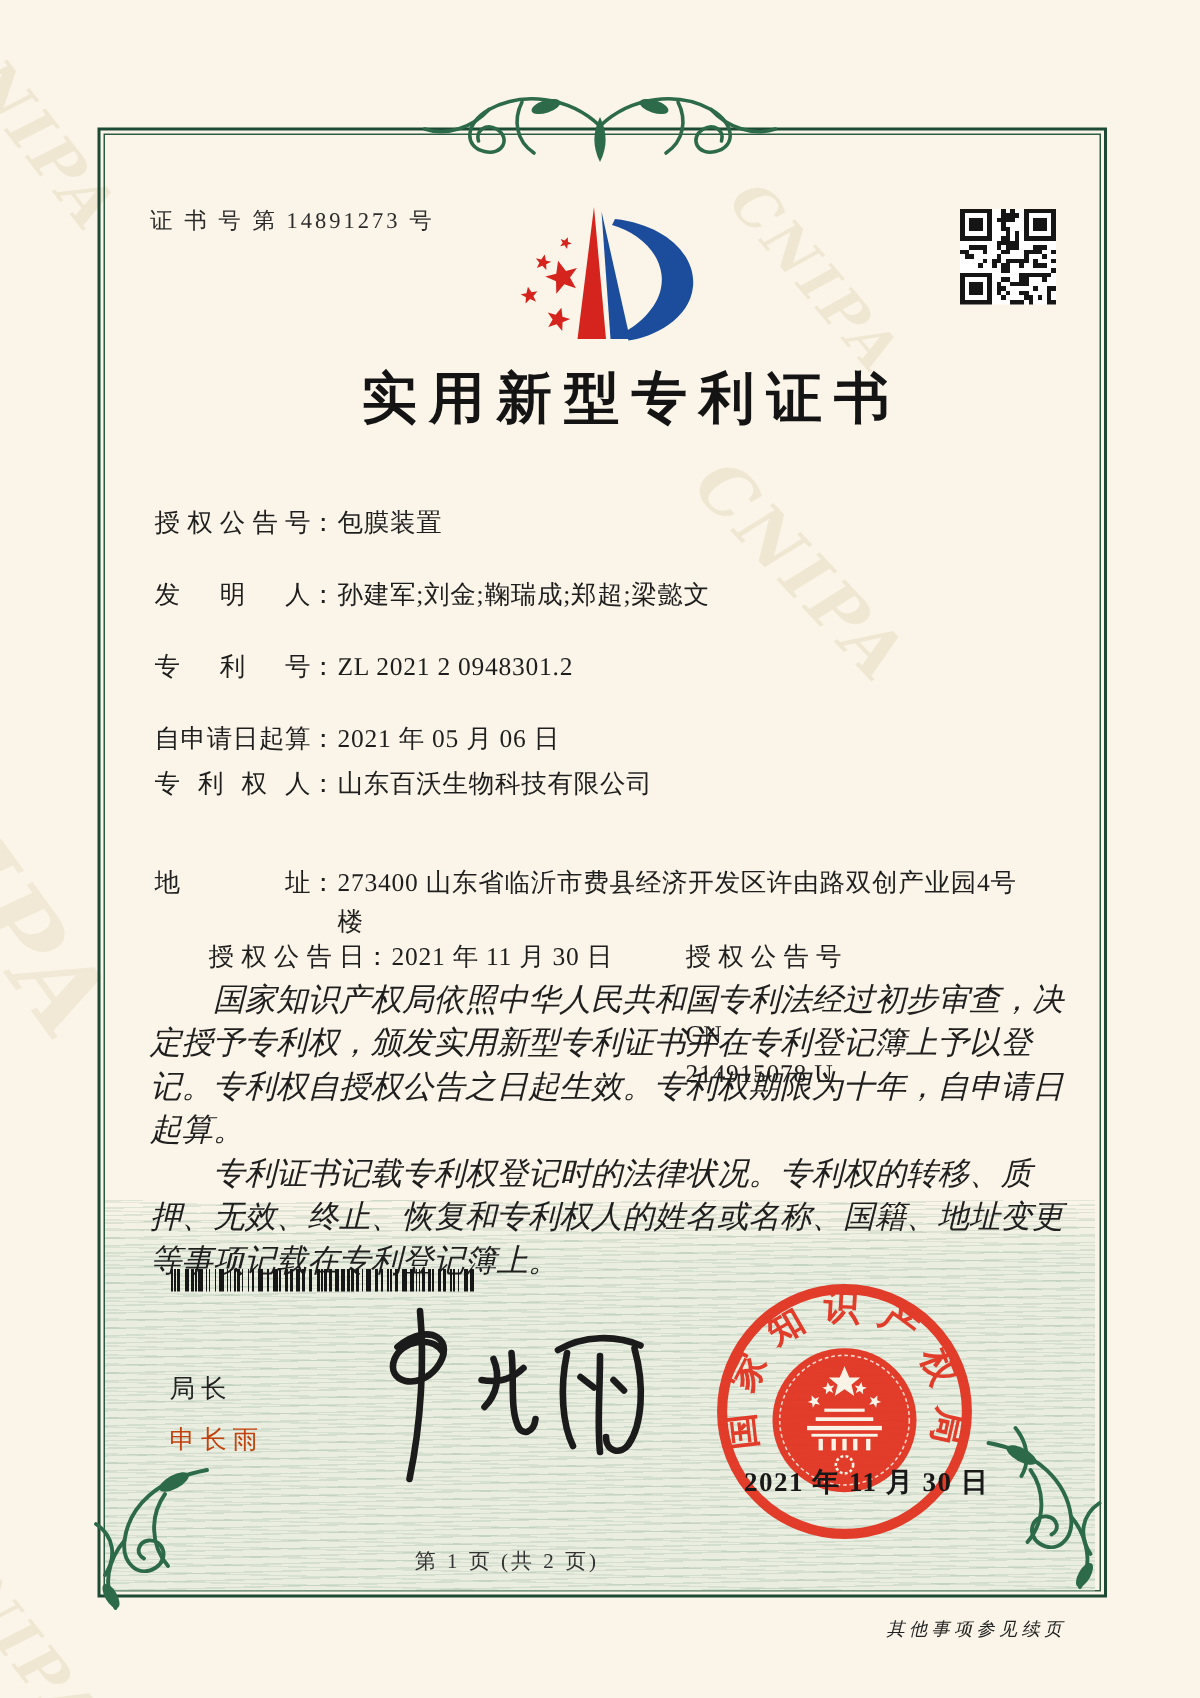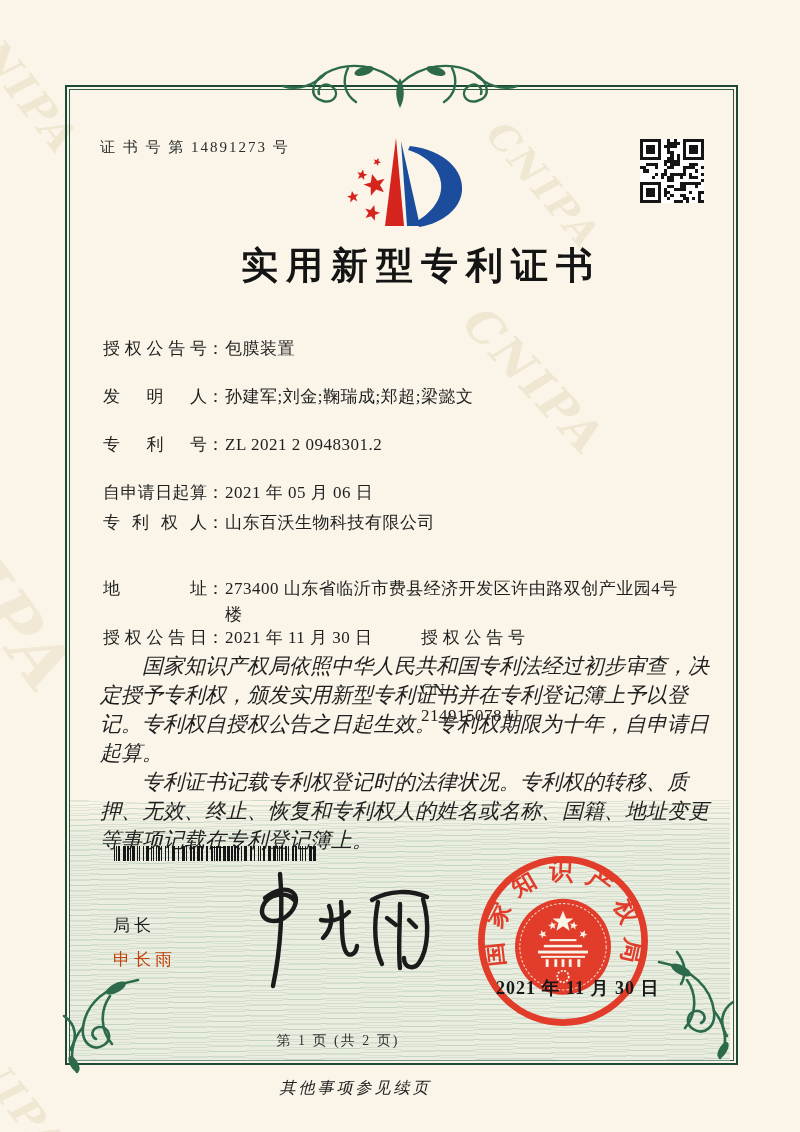--- a/index.html
+++ b/index.html
@@ -32,42 +32,42 @@
   .qr{position:absolute;left:640px;top:139px;width:64px;height:64px;}
   .logo{position:absolute;left:325px;top:124px;}
   .title{position:absolute;left:65px;top:241px;width:712px;text-align:center;font-size:37px;font-weight:bold;
          letter-spacing:8px;color:#141414;}
 
   .fields{position:absolute;left:103px;top:334px;width:600px;font-size:17px;color:#1e1e1e;}
   .frow{position:absolute;left:0;display:flex;align-items:flex-start;line-height:26px;}
   .flabel{display:inline-block;width:104px;text-align:justify;text-align-last:justify;white-space:nowrap;}
   .fcolon{display:inline-block;width:18px;}
   .fvalue{display:inline-block;letter-spacing:.5px;}
-  .r0{top:2px;} .r1{top:50px;} .r2{top:98px;} .r3{top:146px;} .r4{top:176px;} .r5{top:242px;} .r6{top:291px;}
+  .r0{top:2px;} .r1{top:50px;} .r2{top:98px;} .r3{top:146px;} .r4{top:176px;} .r5{top:242px;} .r6{top:291px;margin-left:36px;}
   .addr .fvalue{width:460px;}
   .grp2{position:absolute;left:318px;top:0;display:flex;flex-direction:column;}
 
   .paras{position:absolute;left:100px;top:652px;width:614px;font-size:21px;line-height:29px;color:#1f1f1f;
          font-style:italic;font-family:"DejaVu Serif","Liberation Serif",serif;}
   .paras p{margin:0;text-indent:2em;}
 
   .barcode{position:absolute;left:114px;top:846px;width:205px;height:15px;}
   .officer-title{position:absolute;left:113px;top:914px;font-size:17px;letter-spacing:4px;color:#222;
                  font-family:"Liberation Sans","DejaVu Sans",sans-serif;}
   .officer-name{position:absolute;left:113px;top:948px;font-size:17px;letter-spacing:4px;color:#c2410c;
                 font-family:"Liberation Sans","DejaVu Sans",sans-serif;}
   .signature{position:absolute;left:235px;top:868px;}
 
   .seal{position:absolute;left:467px;top:845px;width:192px;height:192px;z-index:3;}
   .seal-date{position:absolute;left:496px;top:976px;width:160px;font-size:18px;font-weight:bold;color:#181818;
              letter-spacing:1px;z-index:4;white-space:nowrap;}
 
   .page-footer{position:absolute;left:65px;top:1032px;width:546px;text-align:center;font-size:14px;
                letter-spacing:2px;color:#333;}
-  .cont-note{position:absolute;left:0;top:1078px;width:711px;text-align:center;font-size:16px;font-style:italic;
+  .cont-note{position:absolute;left:0;top:1078px;width:711px;text-align:right;font-size:12px;font-style:italic;
              letter-spacing:3px;color:#222;font-family:"DejaVu Serif","Liberation Serif",serif;}
 
   .ornament{position:absolute;z-index:4;pointer-events:none;}
   .orn-top{left:278px;top:54px;}
   .orn-bl{left:50px;top:972px;}
   .orn-br{left:652px;top:948px;}
 </style>
 </head>
 <body>
 

